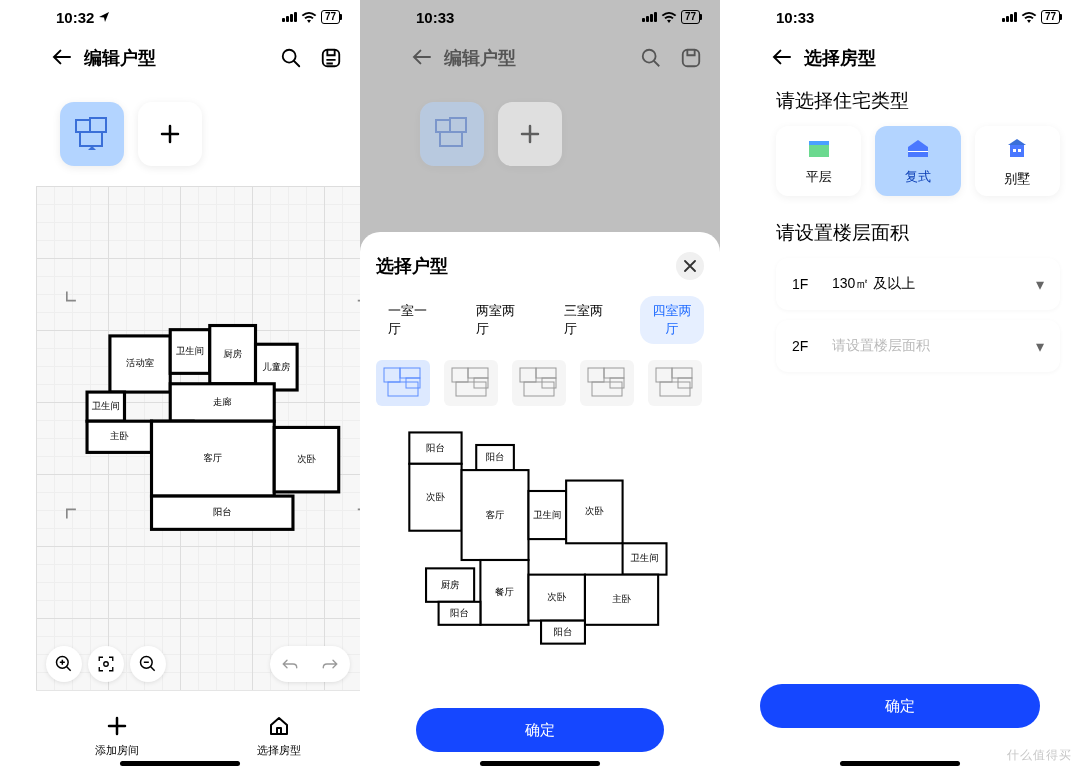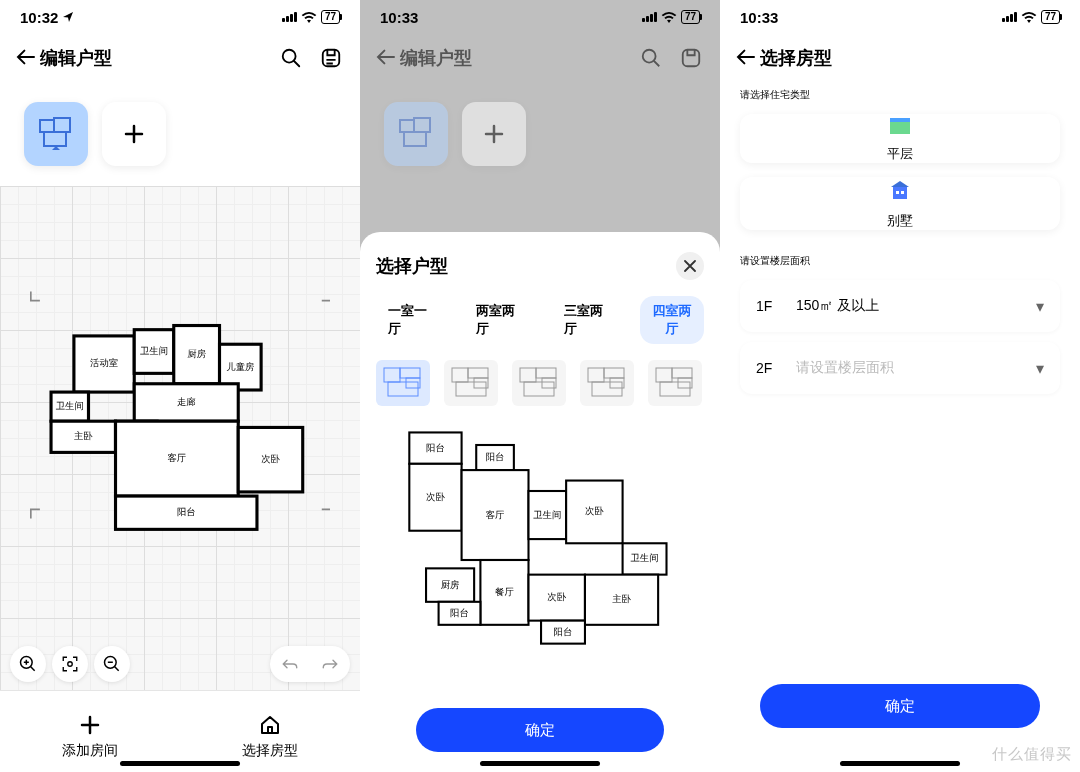--- a/index.html
+++ b/index.html
@@ -1,30 +1,30 @@
 <!DOCTYPE html>
 <html><head>
 <meta charset="utf-8">
 <style>
 * { box-sizing: border-box; margin: 0; padding: 0; }
 body { font-family: -apple-system, "PingFang SC", sans-serif; background: #fff; display: flex; width: 1080px; height: 772px; overflow: hidden; }
-.screen { width: 360px; height: 772px; position: relative; background: #fff; display: flex; flex-direction: column; }
+.screen { width: 360px; height: 772px; position: relative; background: #fff; display: flex; flex-direction: column; padding-left: 36px; }
 
 
 .status-bar { height: 34px; display: flex; align-items: center; justify-content: space-between; padding: 0 20px; font-size: 15px; font-weight: 600; }
 .status-left { display: flex; align-items: center; gap: 4px; }
 .status-right { display: flex; align-items: center; gap: 4px; }
 .sig { display: inline-flex; align-items: flex-end; gap: 1px; }
 .sig i { width: 3px; background: #000; display: block; border-radius: 1px; }
 .sig i:nth-child(1){height:4px;} .sig i:nth-child(2){height:6px;} .sig i:nth-child(3){height:8px;} .sig i:nth-child(4){height:10px;}
 .battery-box { border: 1.5px solid #000; border-radius: 3px; padding: 1px 3px; font-size: 10px; font-weight: 700; line-height: 1; position: relative; }
 .battery-box::after { content: ""; position: absolute; right: -3px; top: 3px; width: 2px; height: 6px; background: #000; border-radius: 0 1px 1px 0; }
 
 
-.navbar { height: 48px; display: flex; align-items: center; padding: 0 16px; gap: 4px; }
+.navbar { height: 48px; display: flex; align-items: center; padding: 0 16px; gap: 12px; }
 .navbar .back { font-size: 22px; cursor: pointer; }
 .navbar .title { font-size: 18px; font-weight: 600; flex: 1; }
 .nav-actions { display: flex; gap: 14px; font-size: 20px; }
 .icon-btn { width: 26px; height: 26px; display: flex; align-items: center; justify-content: center; cursor: pointer; }
 
 
 .thumb-row { display: flex; gap: 14px; padding: 20px 24px; }
 .thumb { width: 64px; height: 64px; border-radius: 14px; display: flex; align-items: center; justify-content: center; box-shadow: 0 2px 8px rgba(0,0,0,0.08); cursor: pointer; position: relative; }
 .thumb.blue { background: #b3d4ff; }
 .thumb.white { background: #fff; font-size: 28px; font-weight: 300; }
@@ -45,57 +45,57 @@
 
 .zoom-ctrl { position: absolute; bottom: 8px; left: 10px; display: flex; gap: 0; }
 .zoom-ctrl .zbtn { width: 36px; height: 36px; display: flex; align-items: center; justify-content: center; background: #fff; border-radius: 18px; margin-right: 6px; font-size: 18px; cursor: pointer; box-shadow: 0 1px 4px rgba(0,0,0,0.1); }
 .undo-ctrl { position: absolute; bottom: 8px; right: 10px; display: flex; background: #fff; border-radius: 18px; box-shadow: 0 1px 4px rgba(0,0,0,0.1); }
 .undo-ctrl .ubtn { width: 40px; height: 36px; display: flex; align-items: center; justify-content: center; color: #aaa; font-size: 16px; cursor: pointer; }
 
 
 .tabbar { height: 82px; display: flex; border-top: 0.5px solid #e5e5e5; background: #fff; }
 .tab-item { flex: 1; display: flex; flex-direction: column; align-items: center; justify-content: center; gap: 4px; cursor: pointer; padding-top: 8px; }
 .tab-item .ticon { font-size: 22px; height: 26px; display: flex; align-items: center; }
-.tab-item .tlabel { font-size: 14px; }
+.tab-item .tlabel { font-size: 11px; }
 .home-ind { position: absolute; bottom: 6px; left: 50%; transform: translateX(-50%); width: 120px; height: 5px; background: #000; border-radius: 3px; }
 
 
 .sheet-backdrop { position: absolute; inset: 0; background: rgba(0,0,0,0.25); }
 .sheet { position: absolute; left: 0; right: 0; bottom: 0; background: #fff; border-radius: 20px 20px 0 0; padding: 20px 16px 0; display: flex; flex-direction: column; height: 540px; }
 .sheet-head { display: flex; align-items: center; justify-content: space-between; margin-bottom: 16px; }
 .sheet-title { font-size: 18px; font-weight: 600; }
 .sheet-close { width: 28px; height: 28px; border-radius: 14px; background: #f0f0f0; display: flex; align-items: center; justify-content: center; font-size: 14px; cursor: pointer; }
-.sheet-tabs { display: flex; gap: 24px; margin-bottom: 16px; font-weight: bold; }
+.sheet-tabs { display: flex; gap: 24px; margin-bottom: 16px; }
 .sheet-tab { padding: 6px 12px; border-radius: 14px; font-size: 13px; cursor: pointer; }
 .sheet-tab.active { background: #e6efff; color: #1e6aff; text-align: center; }
 .sheet-thumbs { display: flex; gap: 14px; margin-bottom: 16px; overflow: hidden; }
 .sheet-thumb { width: 54px; height: 46px; border-radius: 6px; background: #f5f5f5; cursor: pointer; display: flex; align-items: center; justify-content: center; flex-shrink: 0; }
 .sheet-thumb.sel { background: #dde9ff; }
 .mini-plan { width: 42px; height: 34px; }
 .mini-plan rect { fill: none; stroke: #999; stroke-width: 1; }
 .sheet-thumb.sel .mini-plan rect { stroke: #5c8dff; }
 
 .sheet-body { flex: 1; display: flex; align-items: flex-start; justify-content: center; }
 .confirm-btn { height: 44px; margin: 12px 40px 20px; border-radius: 22px; background: #1547ff; color: #fff; display: flex; align-items: center; justify-content: center; font-size: 15px; cursor: pointer; }
 
 
-.sec-label { padding: 6px 20px 12px; font-size: 10px; }
-.type-row { display: flex; gap: 14px; padding: 0 20px 18px; flex-direction: column; }
+.sec-label { padding: 6px 20px 12px; font-size: 19px; }
+.type-row { display: flex; gap: 14px; padding: 0 20px 18px; }
 .type-card { flex: 1; height: 70px; border-radius: 12px; background: #fff; box-shadow: 0 2px 8px rgba(0,0,0,0.06); display: flex; flex-direction: column; align-items: center; justify-content: center; gap: 4px; cursor: pointer; font-size: 13px; }
 .type-card.sel { background: #b3d4ff; color: #0a3db5; }
 .type-card .ticon2 { font-size: 20px; }
 .floor-list { padding: 0 20px; }
 .floor-item { display: flex; align-items: center; height: 52px; background: #fff; border-radius: 12px; margin-bottom: 10px; padding: 0 16px; box-shadow: 0 1px 4px rgba(0,0,0,0.04); cursor: pointer; }
 .floor-item .fid { width: 40px; font-size: 14px; }
 .floor-item .fval { flex: 1; font-size: 14px; }
 .floor-item .fval.placeholder { color: #bbb; }
 .floor-item .farrow { color: #666; }
 .s3-bottom { position: absolute; bottom: 24px; left: 0; right: 0; }
 
-.watermark { position: absolute; bottom: 8px; right: 8px; font-size: 15px; color: #c8c8c8; letter-spacing: 1px; pointer-events: none; }
+.watermark { position: absolute; bottom: 8px; right: 8px; font-size: 12px; color: #c8c8c8; letter-spacing: 1px; pointer-events: none; }
 </style>
 </head>
 <body>
 
 <div class="screen">
   <div class="status-bar">
     <div class="status-left">
       <span>10:32</span>
       <span>
         <svg width="12" height="12" viewBox="0 0 24 24">
@@ -423,36 +423,43 @@
 
   <div class="sec-label">请选择住宅类型</div>
   <div class="type-row" id="type-row">
       <div class="type-card">
         <span class="ticon2"><svg width="26" height="22" viewBox="0 0 26 22">
             <rect x="3" y="8" width="20" height="12" fill="#6bd98f"></rect>
             <rect x="3" y="4" width="20" height="4" fill="#4aa0ff"></rect>
           </svg></span>
         <span>平层</span>
       </div>
+      <div class="type-card sel">
+        <span class="ticon2"><svg width="26" height="22" viewBox="0 0 26 22">
+            <path d="M3 10 L13 3 L23 10 V20 H3 Z" fill="#4a78ff"></path>
+            <rect x="3" y="14" width="20" height="1" fill="#fff"></rect>
+          </svg></span>
+        <span>复式</span>
+      </div>
       <div class="type-card">
         <span class="ticon2"><svg width="26" height="26" viewBox="0 0 26 26">
             <path d="M4 10 L13 4 L22 10 Z" fill="#3a6fd8"></path>
             <rect x="6" y="10" width="14" height="12" fill="#4a78ff"></rect>
             <rect x="9" y="14" width="3" height="3" fill="#fff"></rect>
             <rect x="14" y="14" width="3" height="3" fill="#fff"></rect>
           </svg></span>
         <span>别墅</span>
       </div>
     </div>
 
   <div class="sec-label">请设置楼层面积</div>
   <div class="floor-list" id="floor-list">
       <div class="floor-item">
         <span class="fid">1F</span>
-        <span class="fval">150㎡ 及以上</span>
+        <span class="fval">130㎡ 及以上</span>
         <span class="farrow">▾</span>
       </div>
       <div class="floor-item">
         <span class="fid">2F</span>
         <span class="fval placeholder">请设置楼层面积</span>
         <span class="farrow">▾</span>
       </div>
     </div>
 
   <div class="s3-bottom">

